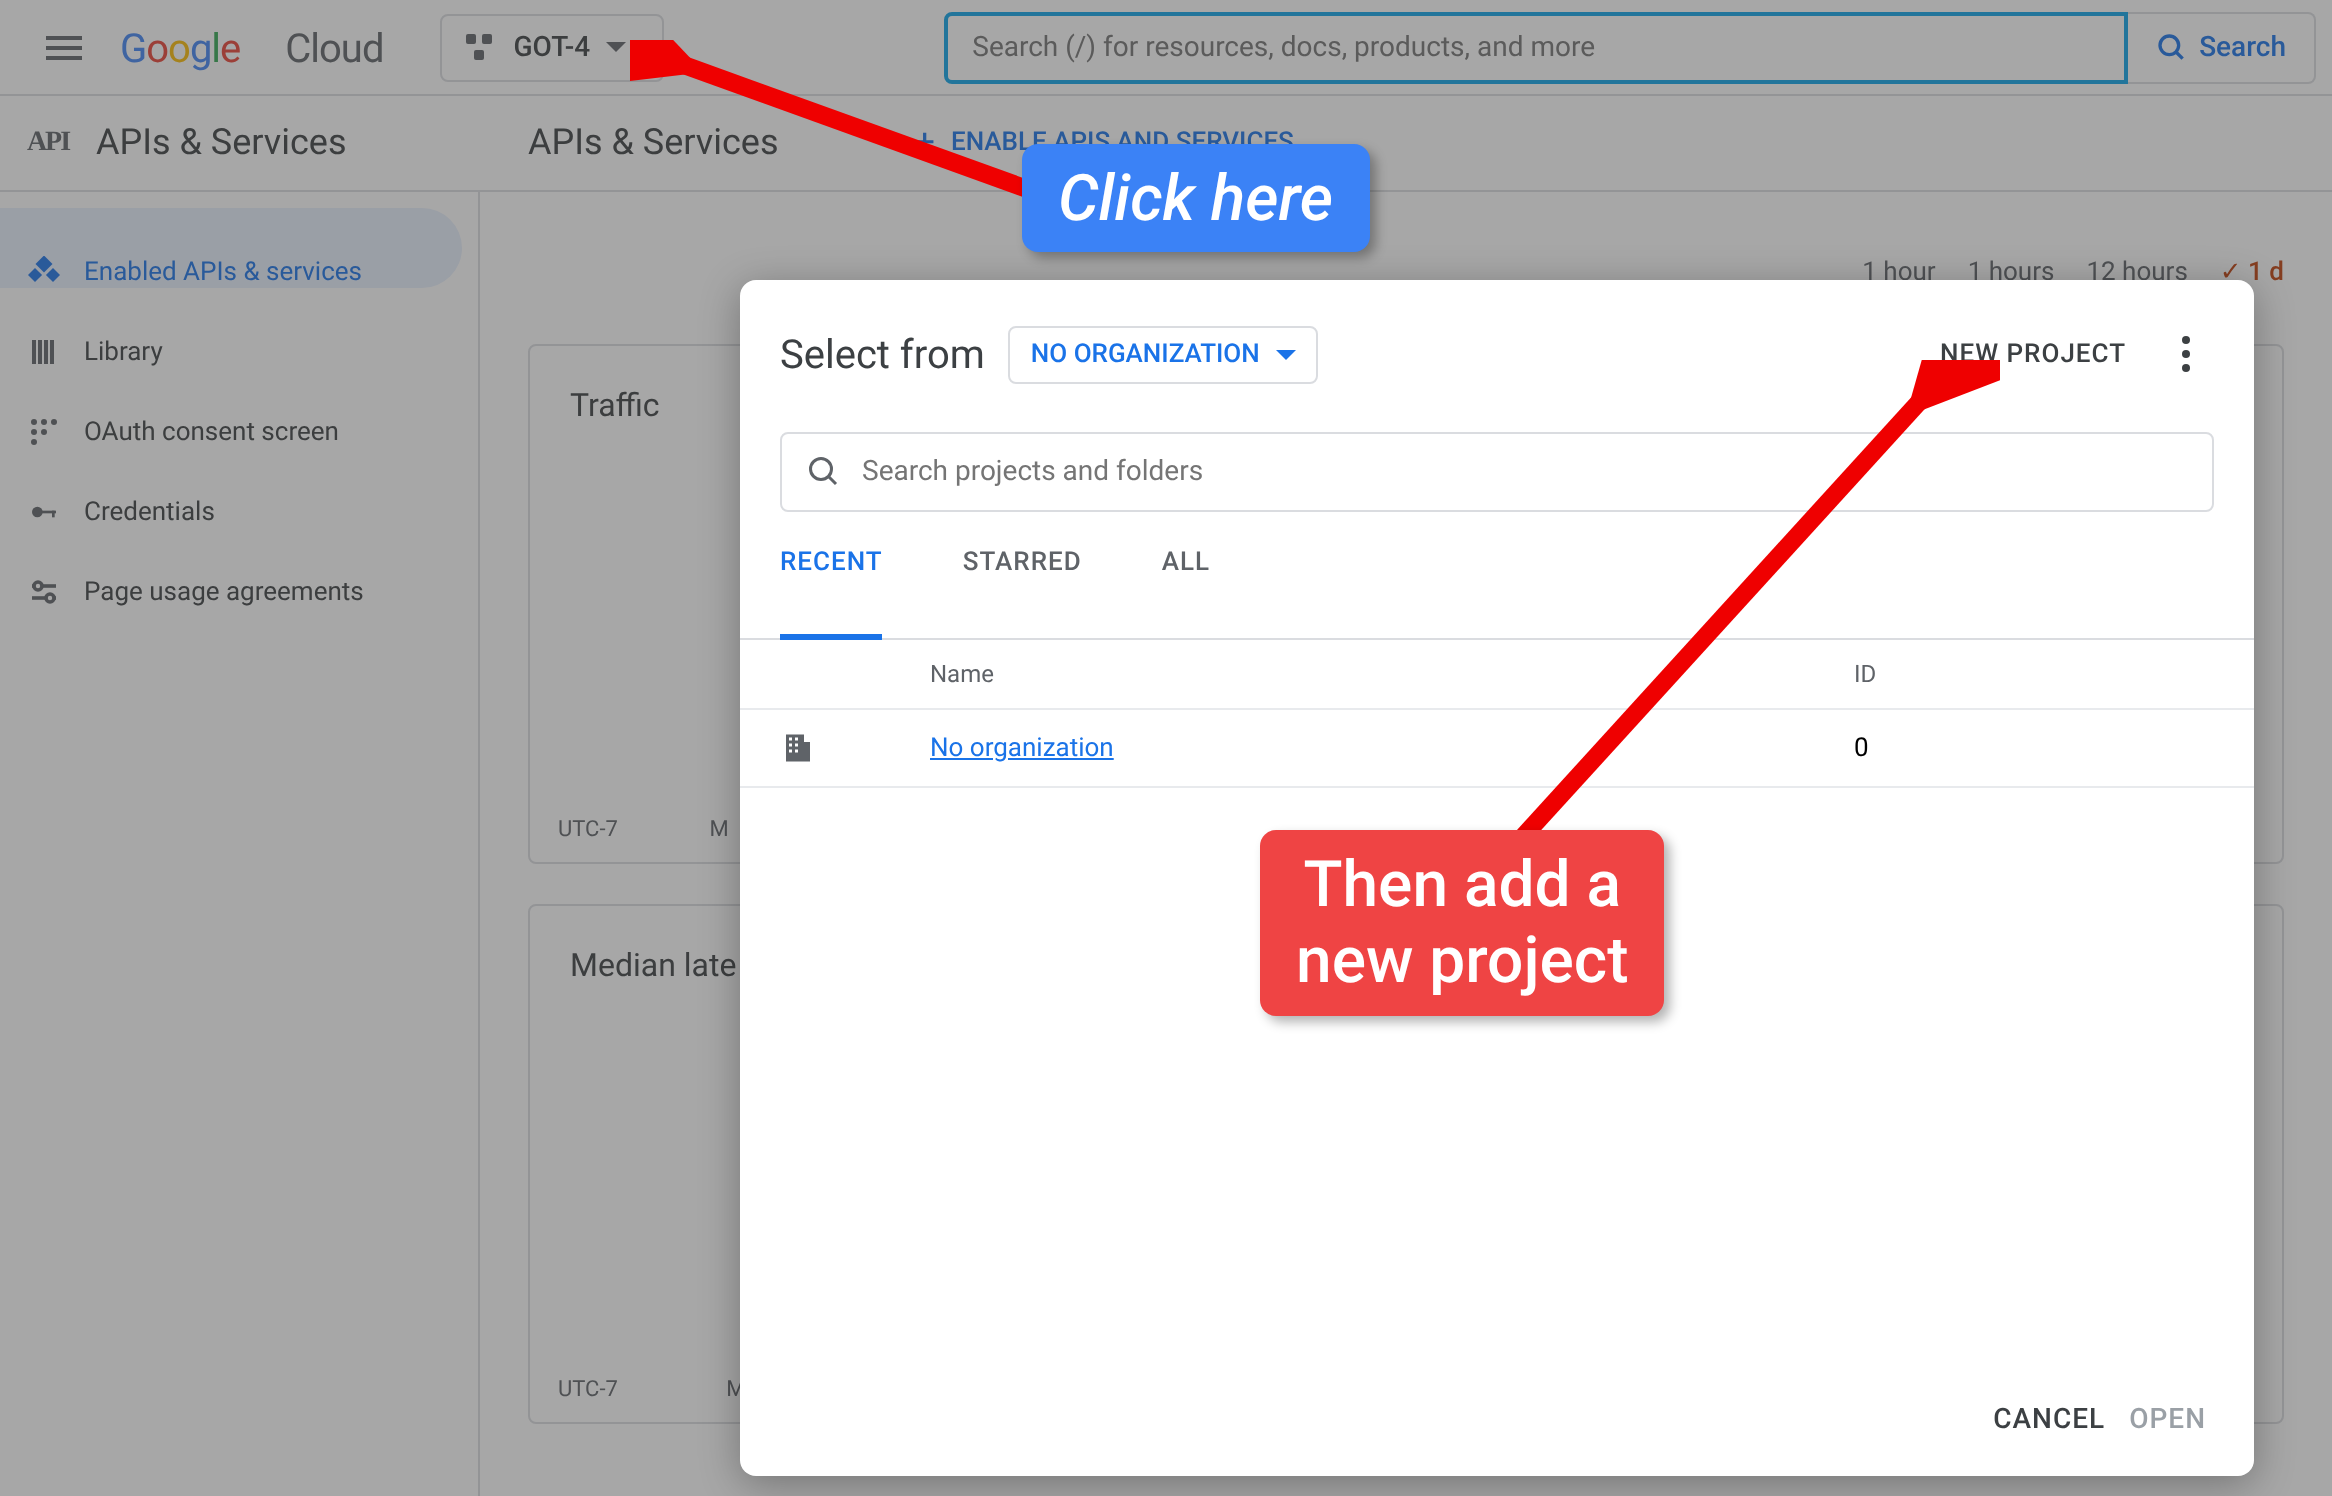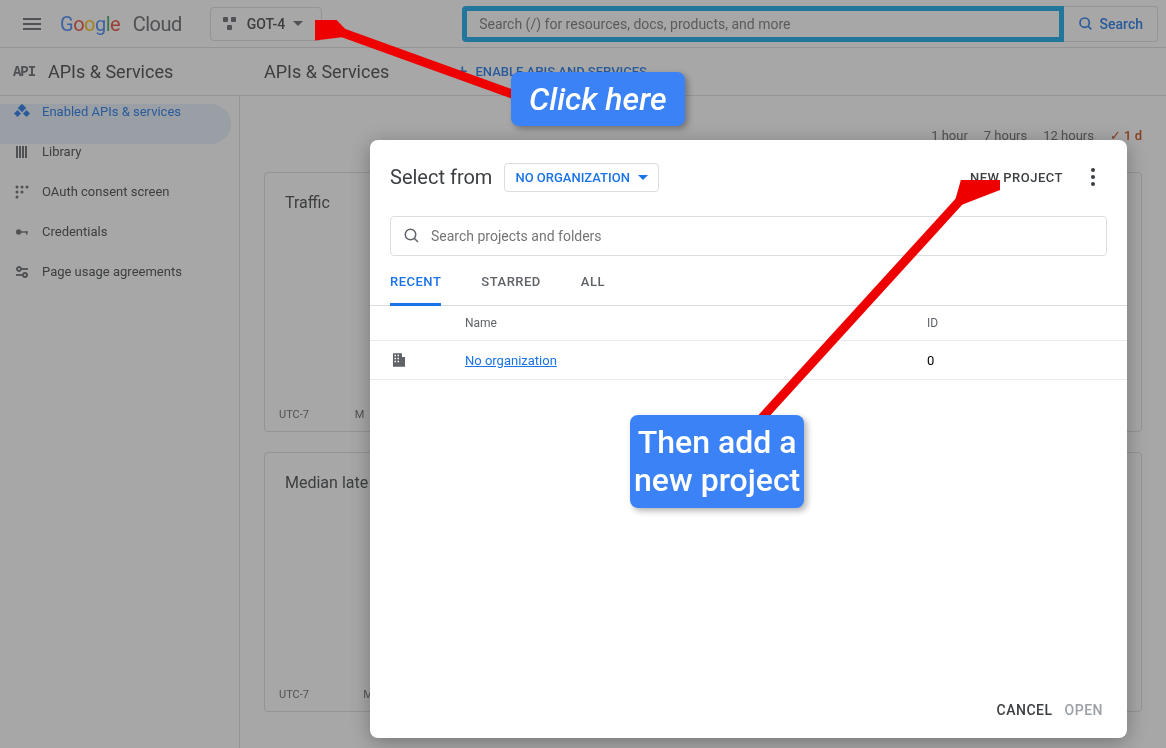--- a/index.html
+++ b/index.html
@@ -8,44 +8,44 @@
 
 .top-header { height: 48px; display: flex; align-items: center; padding: 0 8px; border-bottom: 1px solid #dadce0; position: relative; }
 .hamburger { width: 48px; height: 48px; display: flex; align-items: center; justify-content: center; cursor: pointer; }
 .hamburger-lines { width: 18px; height: 12px; display: flex; flex-direction: column; justify-content: space-between; }
 .hamburger-lines span { height: 2px; background: #5f6368; }
 .logo-text { font-size: 20px; letter-spacing: -0.5px; margin-left: 4px; }
 .g-blue { color: #4285f4; }
 .g-red { color: #ea4335; }
 .g-yellow { color: #fbbc04; }
 .g-green { color: #34a853; }
-.cloud-text { color: #5f6368; font-weight: 400; margin-left: 8px; }
+.cloud-text { color: #5f6368; font-weight: 400; margin-left: 18px; }
 .project-selector { margin-left: 28px; border: 1px solid #dadce0; border-radius: 4px; height: 34px; display: flex; align-items: center; padding: 0 10px; cursor: pointer; background: #fff; }
 .project-selector .dots-icon { width: 18px; height: 18px; margin-right: 8px; position: relative; }
 .dots-icon::before { content: ''; position: absolute; width: 5px; height: 5px; background: #5f6368; border-radius: 1px; top: 2px; left: 2px; }
 .dots-icon::after { content: ''; position: absolute; width: 5px; height: 5px; background: #5f6368; border-radius: 1px; top: 2px; left: 10px; box-shadow: -4px 8px 0 #5f6368; }
 .project-selector span { font-size: 14px; color: #3c4043; font-weight: 500; margin-right: 8px; }
 .caret-down { width: 0; height: 0; border-left: 5px solid transparent; border-right: 5px solid transparent; border-top: 5px solid #5f6368; }
 .search-wrap { margin-left: 140px; display: flex; align-items: center; flex: 1; max-width: 700px; }
-.search-box { flex: 1; height: 36px; border: 5px solid #0ea5e9; border-radius: 4px 0 0 4px; padding: 0 12px; font-size: 14px; color: #5f6368; background: #fff; }
+.search-box { flex: 1; height: 36px; border: 2px solid #0ea5e9; border-radius: 4px 0 0 4px; padding: 0 12px; font-size: 14px; color: #5f6368; background: #fff; }
 .search-btn { height: 36px; border: 1px solid #dadce0; border-left: none; border-radius: 0 4px 4px 0; padding: 0 14px; display: flex; align-items: center; color: #1a73e8; font-size: 14px; font-weight: 500; background: #fff; cursor: pointer; }
 .search-btn svg { margin-right: 6px; }
 
 
 .sub-header { height: 48px; display: flex; align-items: center; border-bottom: 1px solid #dadce0; }
-.api-icon { width: 48px; font-family: Liberation Mono, monospace; font-size: 14px; font-weight: bold; color: #5f6368; text-align: center; letter-spacing: -1px; }
+.api-icon { width: 48px; font-family: Liberation Serif, serif; font-size: 14px; font-weight: bold; color: #5f6368; text-align: center; letter-spacing: -1px; }
 .sub-title { font-size: 18px; color: #3c4043; padding-left: 0; width: 192px; }
 .page-title { font-size: 18px; color: #3c4043; padding-left: 24px; }
 .enable-link { margin-left: 68px; color: #1a73e8; font-size: 13px; font-weight: 500; display: flex; align-items: center; cursor: pointer; }
 .enable-link .plus { font-size: 18px; margin-right: 8px; font-weight: 400; }
 
 
 .main-layout { display: flex; height: calc(748px - 96px); }
 .sidebar { width: 240px; border-right: 1px solid #dadce0; padding-top: 8px; }
-.sidebar-item { height: 40px; display: flex; align-items: flex-start; padding-left: 14px; cursor: pointer; font-size: 13px; color: #3c4043; }
+.sidebar-item { height: 40px; display: flex; align-items: flex-end; padding-left: 14px; cursor: pointer; font-size: 13px; color: #3c4043; }
 .sidebar-item.active { color: #1a73e8; background: #e8f0fe; border-radius: 0 20px 20px 0; margin-right: 8px; }
 .sidebar-item .sb-icon { width: 28px; display: flex; align-items: center; justify-content: flex-start; }
 .content { flex: 1; padding: 0 24px; position: relative; }
 .time-filters { position: absolute; right: 24px; top: 32px; display: flex; gap: 16px; font-size: 13px; color: #5f6368; align-items: center; }
 .time-filters span { cursor: pointer; }
 .time-filters .active-time { color: #c2410c; font-weight: 500; }
 .time-filters .active-time::before { content: '✓ '; }
 .panel { border: 1px solid #dadce0; border-radius: 4px; margin-top: 76px; height: 260px; padding: 20px; position: relative; }
 .panel-title { font-size: 16px; color: #3c4043; }
 .panel-footer { position: absolute; bottom: 10px; left: 14px; right: 14px; display: flex; justify-content: space-between; font-size: 11px; color: #5f6368; }
@@ -59,39 +59,39 @@
 .modal-header h2 { font-size: 20px; color: #3c4043; font-weight: 400; margin-right: 12px; }
 .org-chip { border: 1px solid #dadce0; border-radius: 4px; padding: 6px 10px; color: #1a73e8; font-size: 13px; font-weight: 500; display: flex; align-items: center; cursor: pointer; }
 .org-chip .caret-down { border-top-color: #1a73e8; margin-left: 8px; }
 .modal-header .spacer { flex: 1; }
 .new-project { font-size: 13px; font-weight: 500; color: #3c4043; letter-spacing: 0.5px; cursor: pointer; margin-right: 20px; }
 .kebab { display: flex; flex-direction: column; gap: 3px; cursor: pointer; padding: 8px; }
 .kebab span { width: 4px; height: 4px; background: #3c4043; border-radius: 50%; }
 .modal-search { margin: 10px 20px 0; border: 1px solid #dadce0; border-radius: 4px; height: 40px; display: flex; align-items: center; padding: 0 12px; }
 .modal-search input { border: none; outline: none; flex: 1; font-size: 14px; margin-left: 10px; }
 .modal-tabs { display: flex; padding: 18px 20px 0; gap: 40px; border-bottom: 1px solid #dadce0; }
-.modal-tab { font-size: 13px; font-weight: 500; color: #5f6368; padding-bottom: 14px; cursor: pointer; letter-spacing: 0.5px; }
+.modal-tab { font-size: 13px; font-weight: 500; color: #5f6368; padding-bottom: 28px; cursor: pointer; letter-spacing: 0.5px; }
 .modal-tab.active { color: #1a73e8; border-bottom: 3px solid #1a73e8; margin-bottom: -1px; }
 .modal-table-header { display: flex; padding: 10px 20px; font-size: 12px; color: #5f6368; border-bottom: 1px solid #e8eaed; }
 .col-icon { width: 34px; }
 .col-name { flex: 1; margin-left: 41px; }
 .col-id { width: 180px; }
 .modal-row { display: flex; padding: 10px 20px; font-size: 13px; align-items: center; border-bottom: 1px solid #e8eaed; cursor: pointer; }
 .modal-row .org-icon { width: 34px; color: #5f6368; }
 .modal-row .col-name a { color: #1a73e8; text-decoration: underline; }
 .modal-footer { margin-top: auto; padding: 16px 24px 20px; display: flex; justify-content: flex-end; gap: 12px; }
 .modal-footer button { border: none; background: none; font-size: 14px; font-weight: 500; letter-spacing: 0.5px; cursor: pointer; }
 .btn-cancel { color: #3c4043; }
 .btn-open { color: #9aa0a6; }
 
 
 .anno-arrow1 { position: absolute; z-index: 30; top: 20px; left: 315px; pointer-events: none; }
 .anno-box1 { position: absolute; z-index: 30; top: 72px; left: 511px; background: #3b82f6; color: #fff; font-size: 32px; font-weight: 500; padding: 8px 18px; border-radius: 8px; box-shadow: 3px 3px 6px rgba(0,0,0,0.3); pointer-events: none; font-style: italic; }
 .anno-arrow2 { position: absolute; z-index: 30; top: 180px; left: 740px; pointer-events: none; }
-.anno-box2 { position: absolute; z-index: 30; top: 415px; left: 630px; background: #3b82f6; color: #fff; font-size: 32px; font-weight: 500; padding: 8px 4px; border-radius: 8px; box-shadow: 3px 3px 6px rgba(0,0,0,0.3); text-align: center; line-height: 1.2; pointer-events: none; }
+.anno-box2 { position: absolute; z-index: 30; top: 415px; left: 630px; background: #ef4444; color: #fff; font-size: 32px; font-weight: 500; padding: 8px 18px; border-radius: 8px; box-shadow: 3px 3px 6px rgba(0,0,0,0.3); text-align: center; line-height: 1.2; pointer-events: none; }
 
 svg { display: block; }
 </style>
 </head>
 <body>
 
 <div class="top-header">
   <div class="hamburger">
     <div class="hamburger-lines">
         <span></span>
@@ -185,21 +185,21 @@
             <circle cx="11" cy="11" r="2" fill="#fff"></circle>
           </svg>
       </span>
       <span>Page usage agreements</span>
     </div>
   </div>
 
   <div class="content">
     <div class="time-filters">
       <span>1 hour</span>
-      <span>7 hours</span>
+      <span>1 hours</span>
       <span>12 hours</span>
       <span class="active-time">1 d</span>
     </div>
     <div class="panel">
       <div class="panel-title">Traffic</div>
       <div class="no-data">ble for t</div>
       <div class="panel-footer">
         <span>UTC-7</span>
         <span style="margin-left:-700px;">M</span>
         <span>AM</span>

